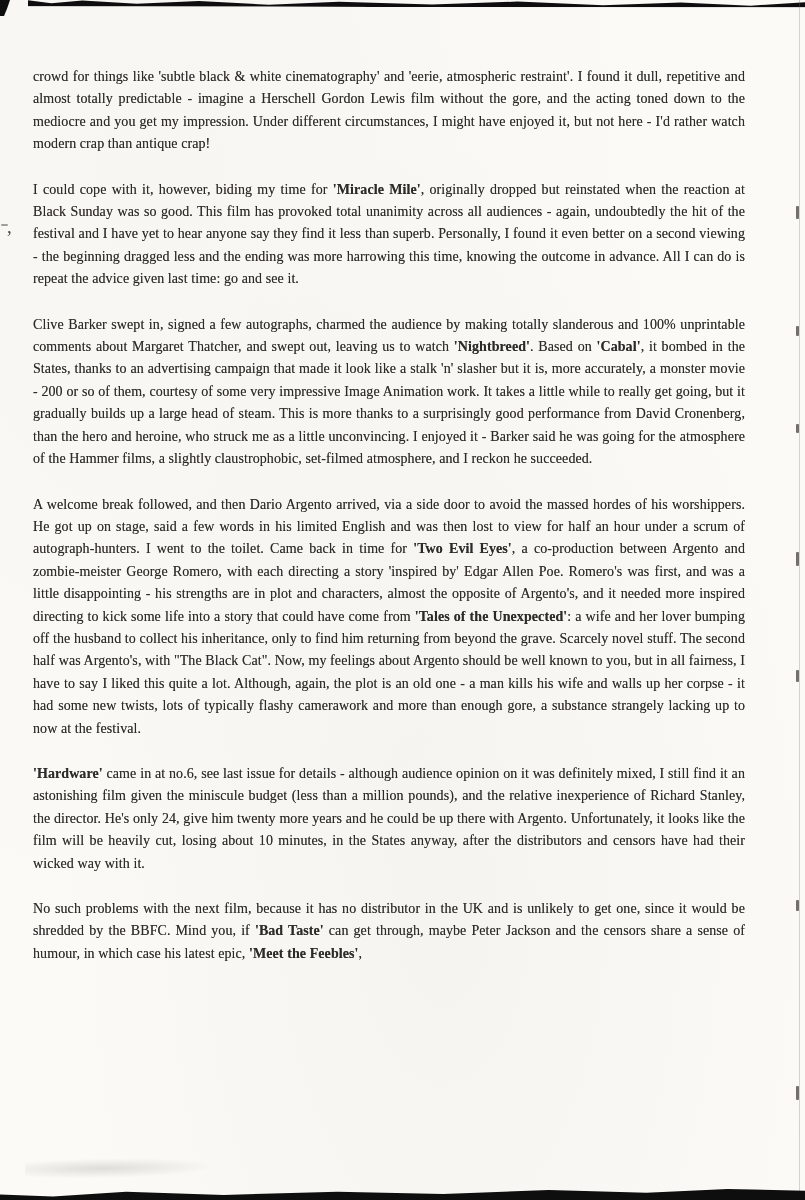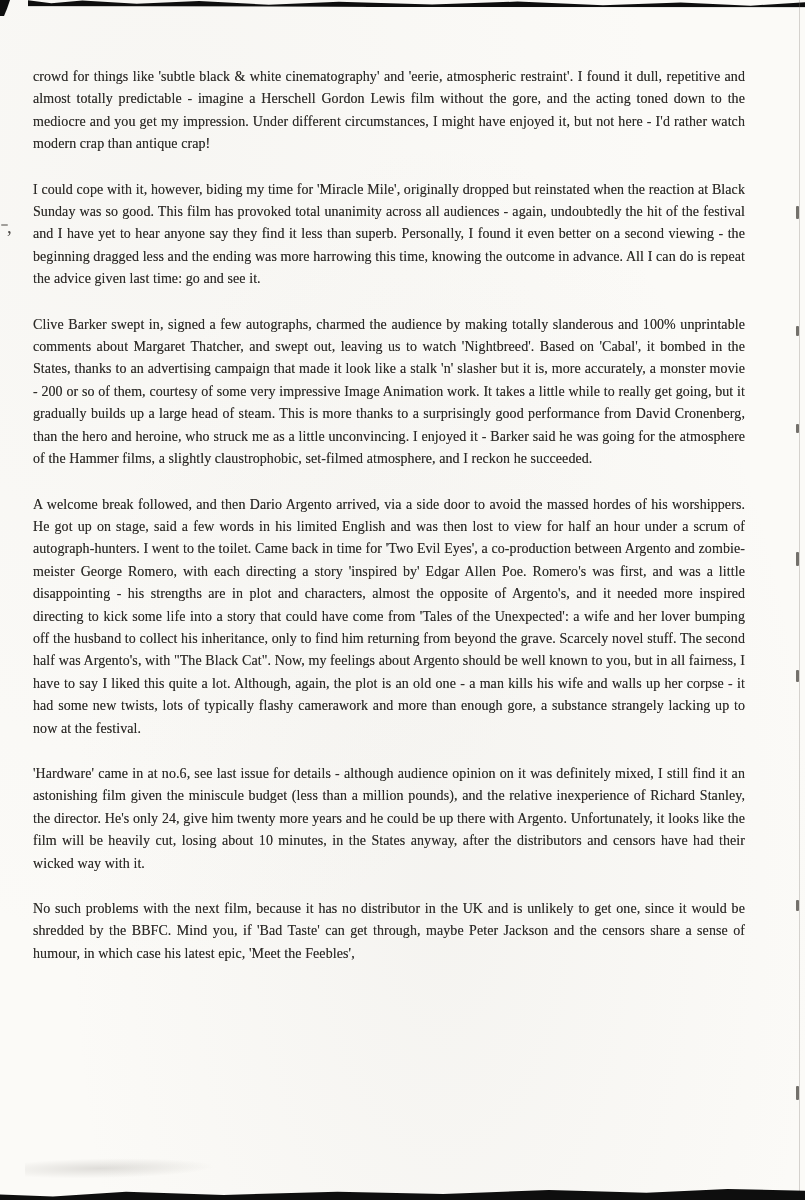--- a/index.html
+++ b/index.html
@@ -31,21 +31,21 @@
     color: var(--ink);
     font-size: 14px;
     line-height: 22.4px;
     text-align: justify;
     letter-spacing: 0.08px;
     text-shadow: 0 0 0.45px rgba(45,43,40,0.55);
   }
   .para {
     margin: 0 0 23px 0;
   }
-  .b { font-weight: 400; margin-top: 44px; }
+  .b { font-weight: 700; margin-top: 44px; }
   .u { text-underline-offset: 2px; }
 
   
   .top-bar {
     position: absolute;
     left: 28px; top: 0;
     width: 777px; height: 7px;
     background: var(--bar);
     transform: rotate(0.08deg);
     clip-path: polygon(0 10%, 3% 55%, 7% 15%, 14% 60%, 22% 20%, 31% 70%, 40% 25%, 52% 65%, 63% 20%, 74% 70%, 84% 30%, 93% 75%, 100% 25%, 100% 100%, 0 100%, 0 10%);

